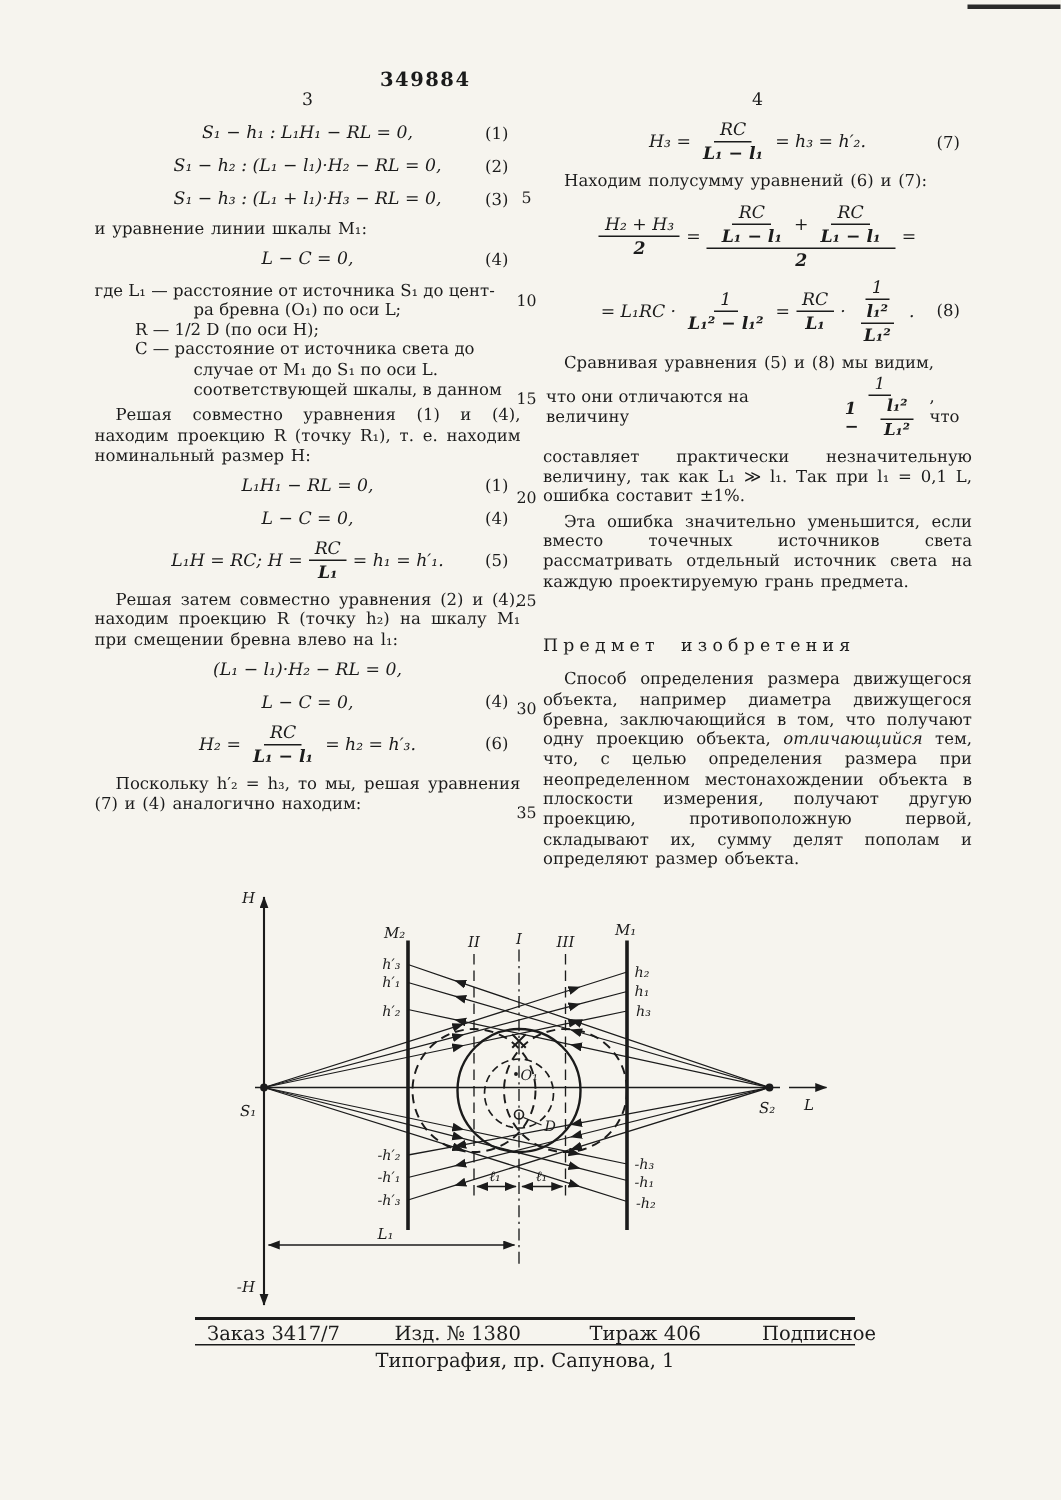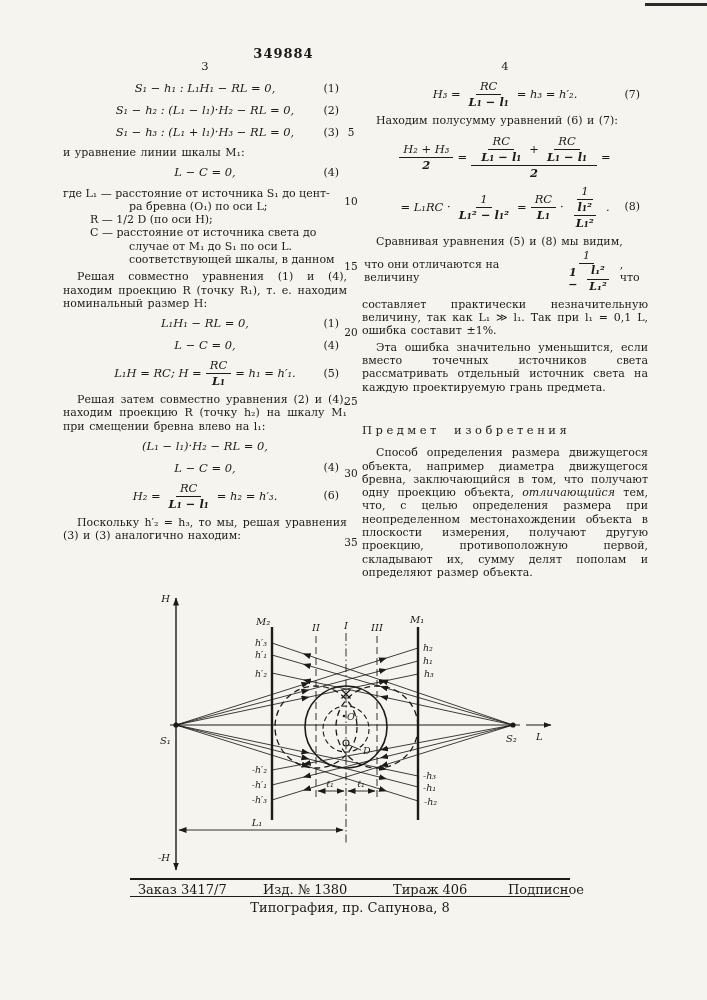--- a/index.html
+++ b/index.html
@@ -24,21 +24,21 @@
   .where div{white-space:nowrap;}
   .ind1{margin-left:66px;}
   .ind2{margin-left:27px;}
   
   .eq{position:relative;display:flex;justify-content:center;align-items:center;
       font-style:italic;margin:5px 0;min-height:17px;font-size:11.5px;}
   .eq .body{white-space:nowrap;display:inline-flex;align-items:center;}
   .eq .body>span{margin:0 2px;}
   .eqno{position:absolute;right:8px;top:50%;transform:translateY(-50%);font-style:normal;font-size:11px;}
   .frac{display:inline-flex;flex-direction:column;align-items:center;vertical-align:middle;
-        margin:0 4px;line-height:1.12;text-align:center;}
+        margin:0 4px;line-height:1.12;text-align:left;}
   .frac>.num{border-bottom:1px solid #1b1b1b;padding:0 4px 1px 4px;display:inline-flex;align-items:center;justify-content:center;}
   .frac>.den{padding:1px 4px 0 4px;display:inline-flex;align-items:center;justify-content:center;font-weight:bold;}
   .row{display:inline-flex;align-items:center;}
   .row>span{margin:0 2px;}
   .math{font-style:italic;}
   .claimhead{letter-spacing:3.5px;word-spacing:7px;margin:30px 0 9px 0;font-size:11.5px;}
   em{font-style:italic;}
   
   .mnum{position:absolute;left:343px;width:16px;text-align:center;font-size:10.5px;}
   
@@ -139,21 +139,21 @@
       <span>H₂ =</span>
       <span class="frac">
           <span class="num">RC</span>
           <span class="den">L₁ − l₁</span>
         </span>
       <span>= h₂ = h′₃.</span>
     </span>
     <span class="eqno">(6)</span>
   </div>
 
-  <p class="para">Поскольку h′₂ = h₃, то мы, решая уравнения (3) и (3) аналогично находим:</p>
+  <p class="para">Поскольку h′₂ = h₃, то мы, решая уравнения (7) и (4) аналогично находим:</p>
 </div>
 
 <div class="col col-right">
   <div class="colnum">4</div>
 
   <div class="eq">
     <span class="body">
       <span>H₃ =</span>
       <span class="frac">
           <span class="num">RC</span>
@@ -337,13 +337,13 @@
   </g>
 </svg>
 </div>
 
 <div class="abs rule1"></div>
 <div class="abs foot f-zakaz">Заказ 3417/7</div>
 <div class="abs foot f-izd">Изд. № 1380</div>
 <div class="abs foot f-tirazh">Тираж 406</div>
 <div class="abs foot f-podp">Подписное</div>
 <div class="abs rule2"></div>
-<div class="abs foot f-tip">Типография, пр. Сапунова, 8</div>
+<div class="abs foot f-tip">Типография, пр. Сапунова, 1</div>
 
 </body></html>

